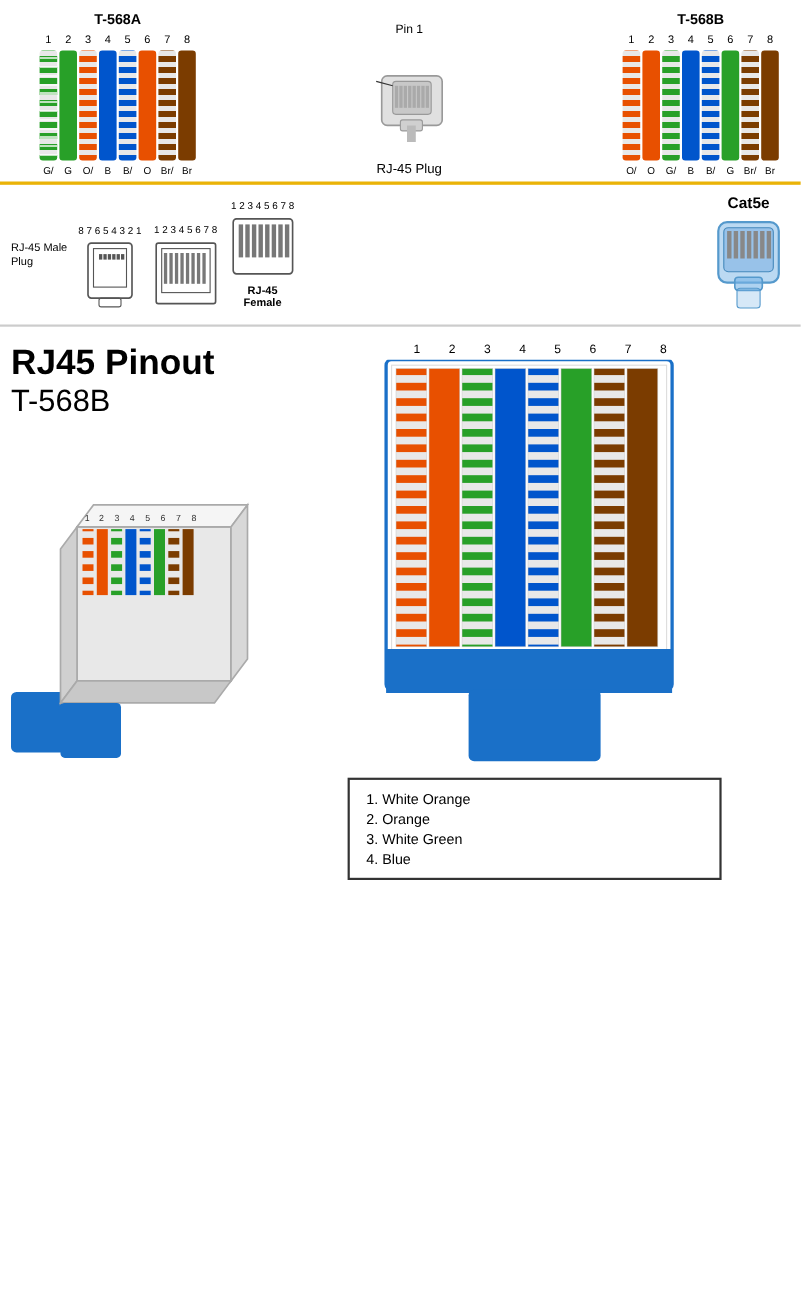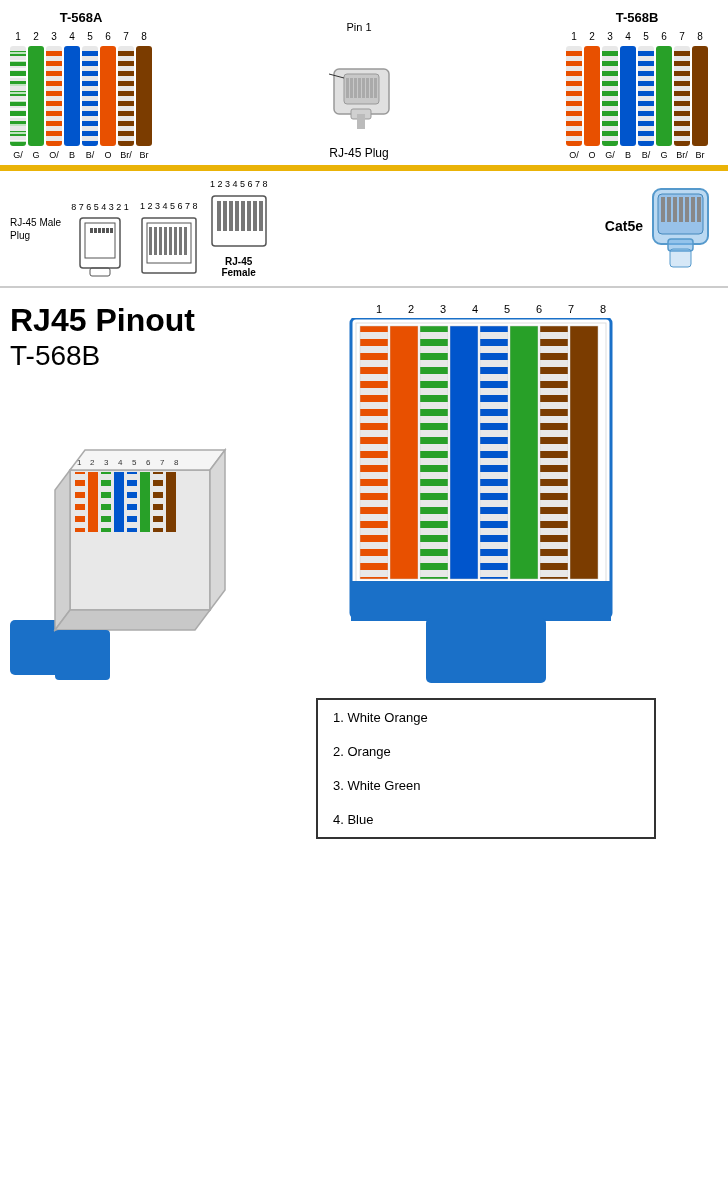--- a/index.html
+++ b/index.html
@@ -13,22 +13,22 @@
 
     .page-container {
       width: 728px;
       background: #fff;
     }
 
     
     .top-section {
       display: flex;
       justify-content: space-between;
-      padding: 10px 20px 5px 10px;
-      border-bottom: 6px solid #eab308;
+      padding: 10px 20px 5px 36px;
+      border-bottom: 3px solid #eab308;
     }
 
     .wiring-block {
       display: flex;
       flex-direction: column;
       align-items: center;
     }
 
     .wiring-title {
       font-size: 13px;
@@ -129,20 +129,21 @@
     }
 
     .cat-photos {
       display: flex;
       gap: 15px;
       margin-left: auto;
     }
 
     .cat-item {
       display: flex;
+      flex-direction: column;
       align-items: center;
     }
 
     .cat-title {
       font-size: 14px;
       font-weight: bold;
       margin-bottom: 5px;
     }
 
     
@@ -184,21 +185,21 @@
       margin: 10px auto;
       width: 340px;
       font-size: 13px;
       display: flex;
       gap: 20px;
     }
 
     .legend-col {
       display: flex;
       flex-direction: column;
-      gap: 19px;
+      gap: 3px;
     }
 
     .legend-item {
       white-space: nowrap;
     }
 
     
     .source-watermark {
       font-size: 10px;
       color: #666;

